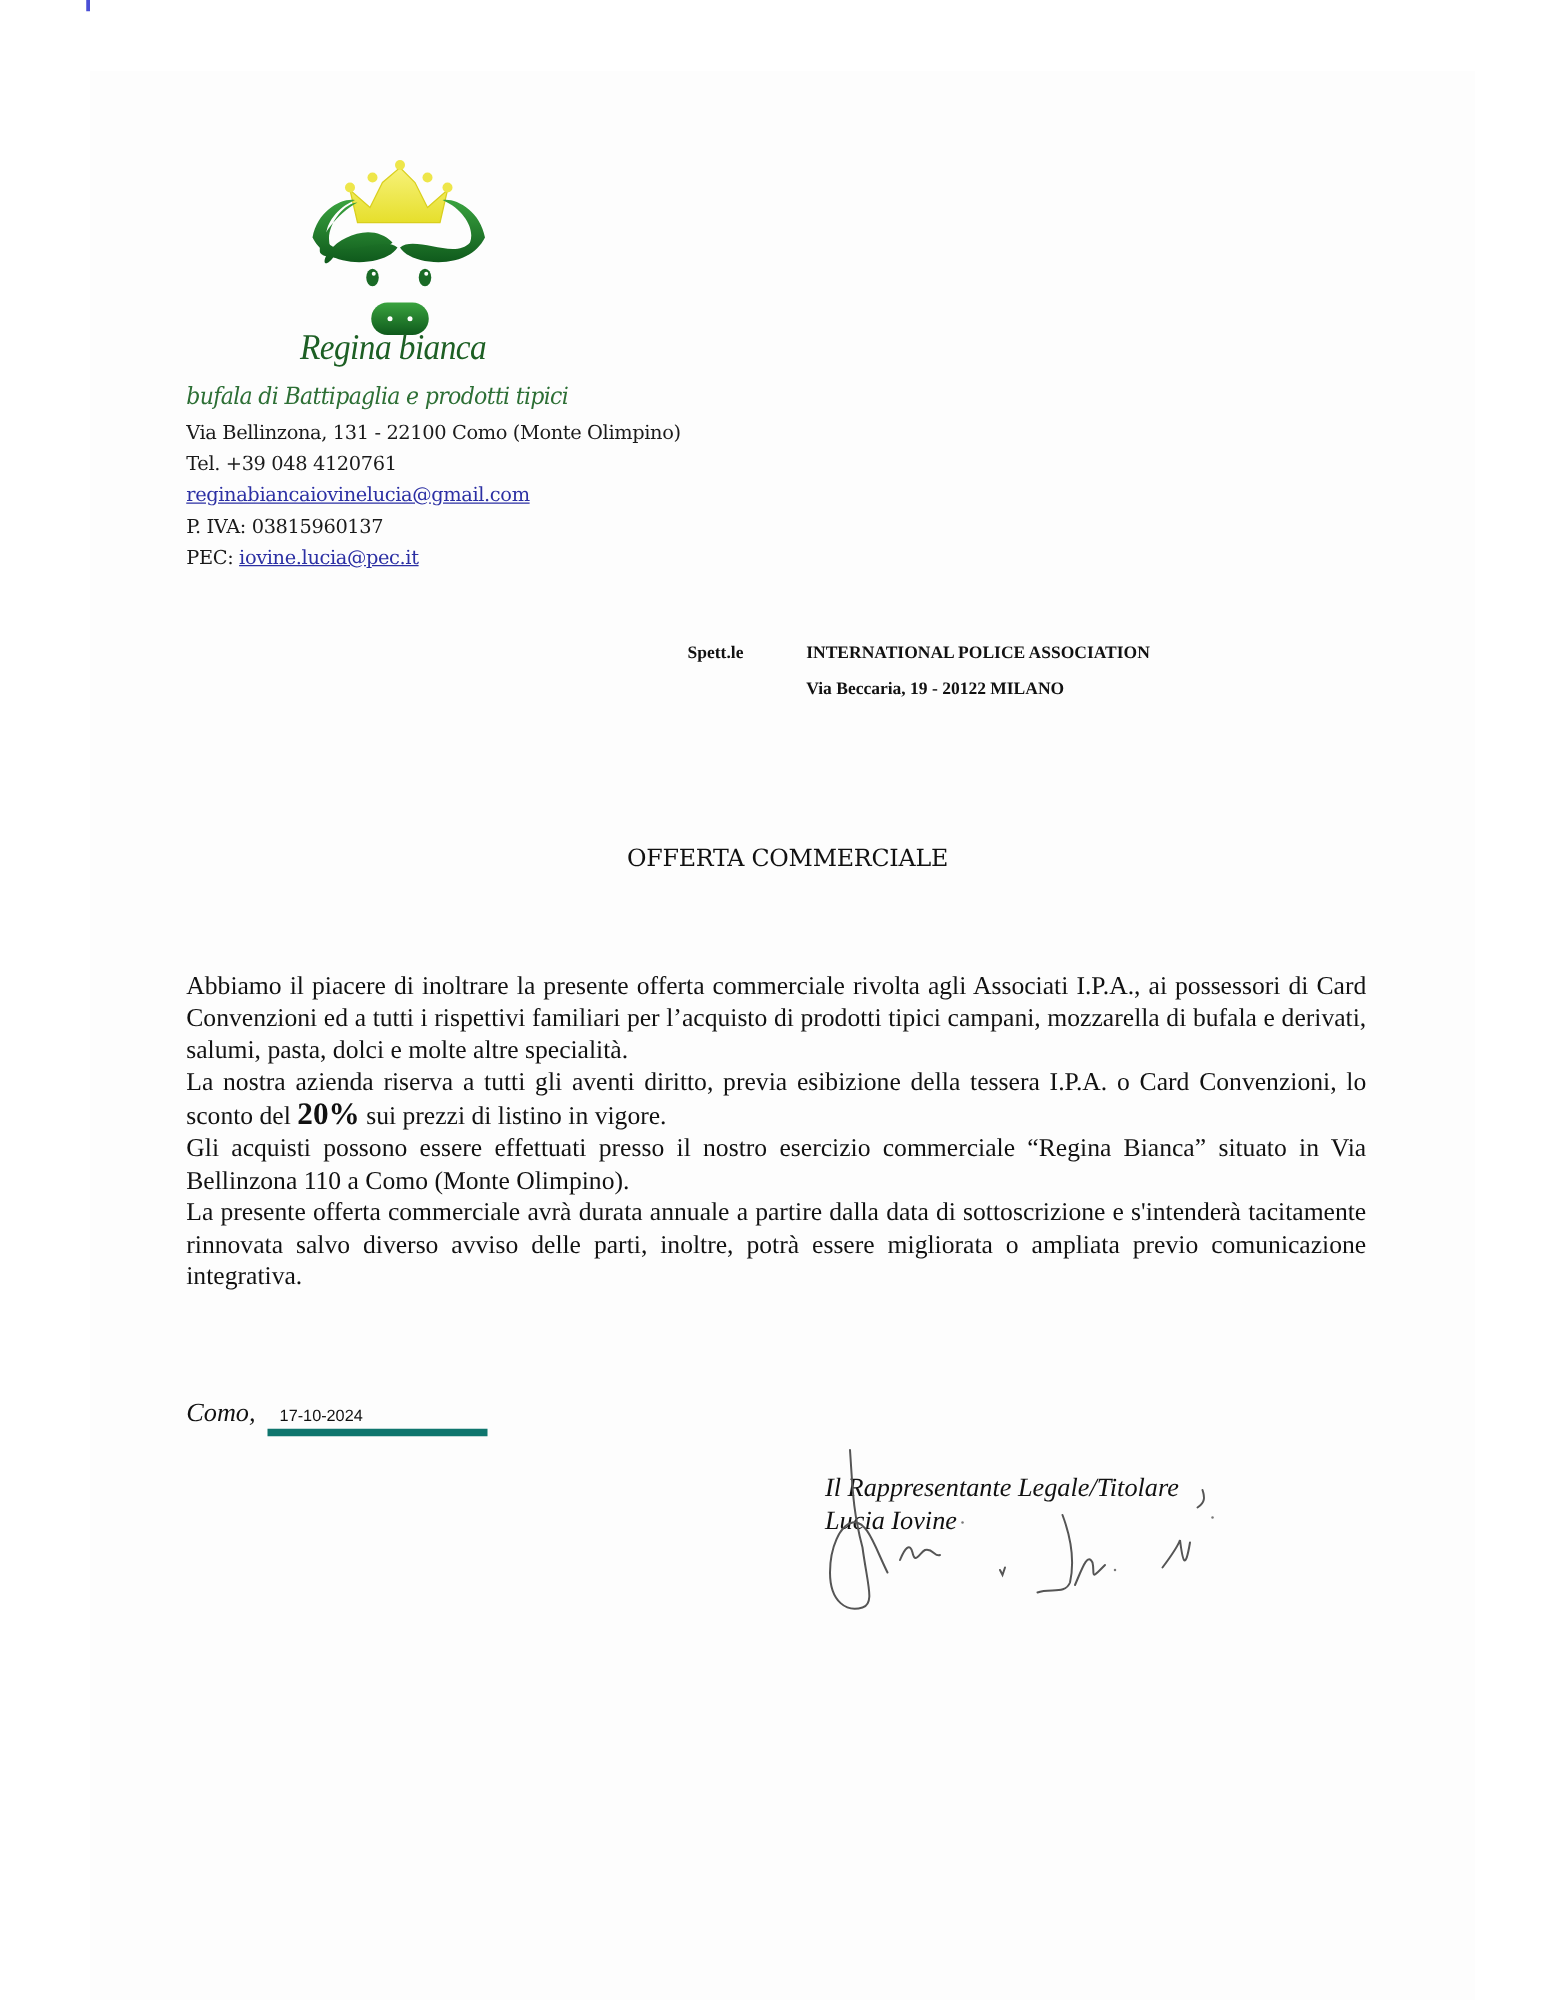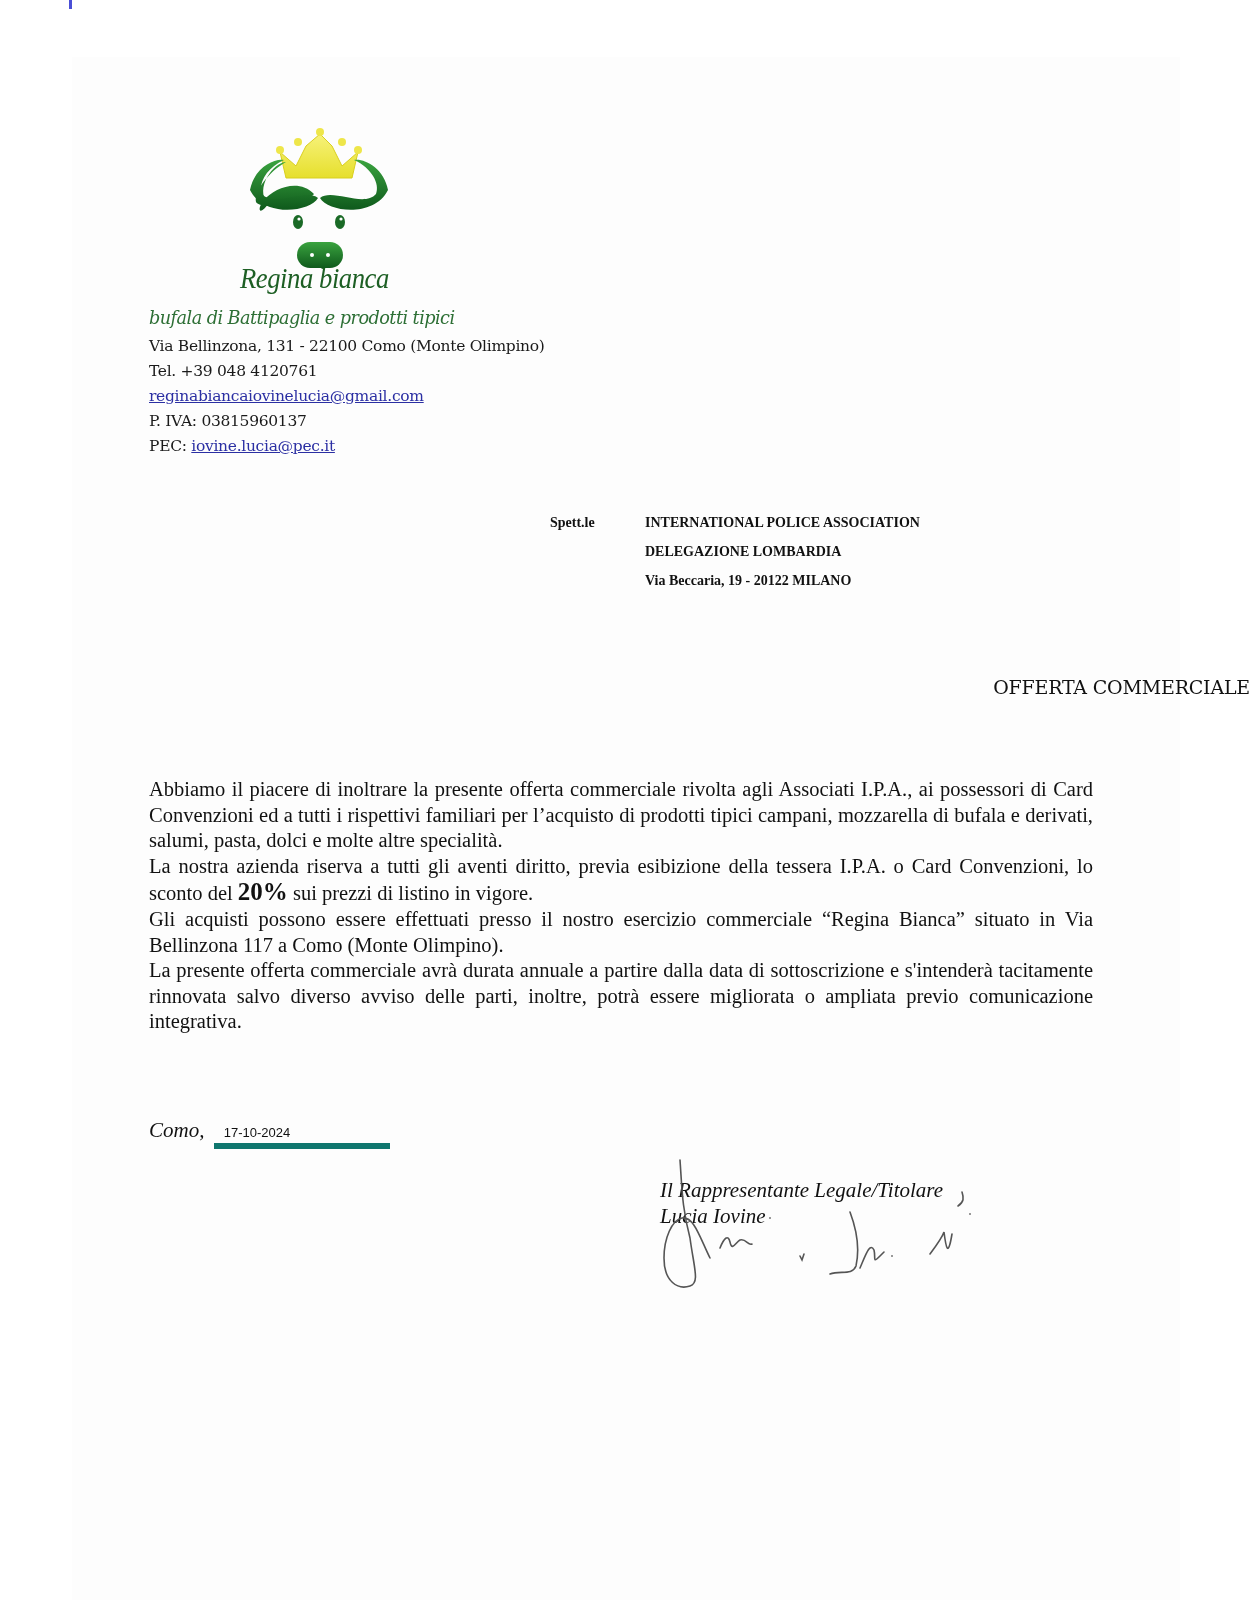--- a/index.html
+++ b/index.html
@@ -43,21 +43,21 @@
   .contact a { color: #2b2fa3; text-decoration: underline; }
   
   .recipient {
     position: absolute; top: 508px; font-weight: bold; font-size: 14px;
     line-height: 29px; color: #111;
   }
   .spett { left: 550px; }
   .rcpt-block { left: 645px; width: 440px; text-align: left; }
   
   .doc-title {
-    position: absolute; top: 676px; left: 0; width: 1250px; text-align: right;
+    position: absolute; top: 676px; left: 0; width: 1250px; text-align: center;
     font-family: "DejaVu Serif", serif; font-size: 19px; color: #111;
     letter-spacing: -0.2px;
     padding-left: 10px; box-sizing: border-box;
   }
   
   .body-text {
     position: absolute; left: 149px; top: 777px; width: 944px;
     font-size: 20.5px; line-height: 25.6px; text-align: justify; color: #111;
   }
   .body-text p { margin: 0; }
@@ -129,30 +129,29 @@
   <div class="line">Via Bellinzona, 131 - 22100 Como (Monte Olimpino)</div>
   <div class="line">Tel. +39 048 4120761</div>
   <div class="line"><a>reginabiancaiovinelucia@gmail.com</a></div>
   <div class="line"><span>P. IVA:</span> <span>03815960137</span></div>
   <div class="line"><span>PEC:</span> <a>iovine.lucia@pec.it</a></div>
 </div>
 
 <div class="recipient spett">Spett.le</div>
 <div class="recipient rcpt-block">
   <div>INTERNATIONAL POLICE ASSOCIATION</div>
-  <div>DELEGAZIONE LOMBARDIA</div>
   <div>Via Beccaria, 19 - 20122 MILANO</div>
 </div>
 
 <div class="doc-title">OFFERTA COMMERCIALE</div>
 
 <div class="body-text">
   <p>Abbiamo il piacere di inoltrare la presente offerta commerciale rivolta agli Associati I.P.A., ai possessori di Card Convenzioni ed a tutti i rispettivi familiari per l’acquisto di prodotti tipici campani, mozzarella di bufala e derivati, salumi, pasta, dolci e molte altre specialità.</p>
   <p><span>La nostra azienda riserva a tutti gli aventi diritto, previa esibizione della tessera I.P.A. o Card Convenzioni, lo sconto del </span><span class="big">20%</span><span> sui prezzi di listino in vigore.</span></p>
-  <p>Gli acquisti possono essere effettuati presso il nostro esercizio commerciale “Regina Bianca” situato in Via Bellinzona 117 a Como (Monte Olimpino).</p>
+  <p>Gli acquisti possono essere effettuati presso il nostro esercizio commerciale “Regina Bianca” situato in Via Bellinzona 110 a Como (Monte Olimpino).</p>
   <p>La presente offerta commerciale avrà durata annuale a partire dalla data di sottoscrizione e s'intenderà tacitamente rinnovata salvo diverso avviso delle parti, inoltre, potrà essere migliorata o ampliata previo comunicazione integrativa.</p>
 </div>
 
 <div class="place-date">
   <span class="place">Como,</span>
   <span class="date-field">17-10-2024</span>
 </div>
 
 <div class="sig-block">
   <div>Il Rappresentante Legale/Titolare</div>

